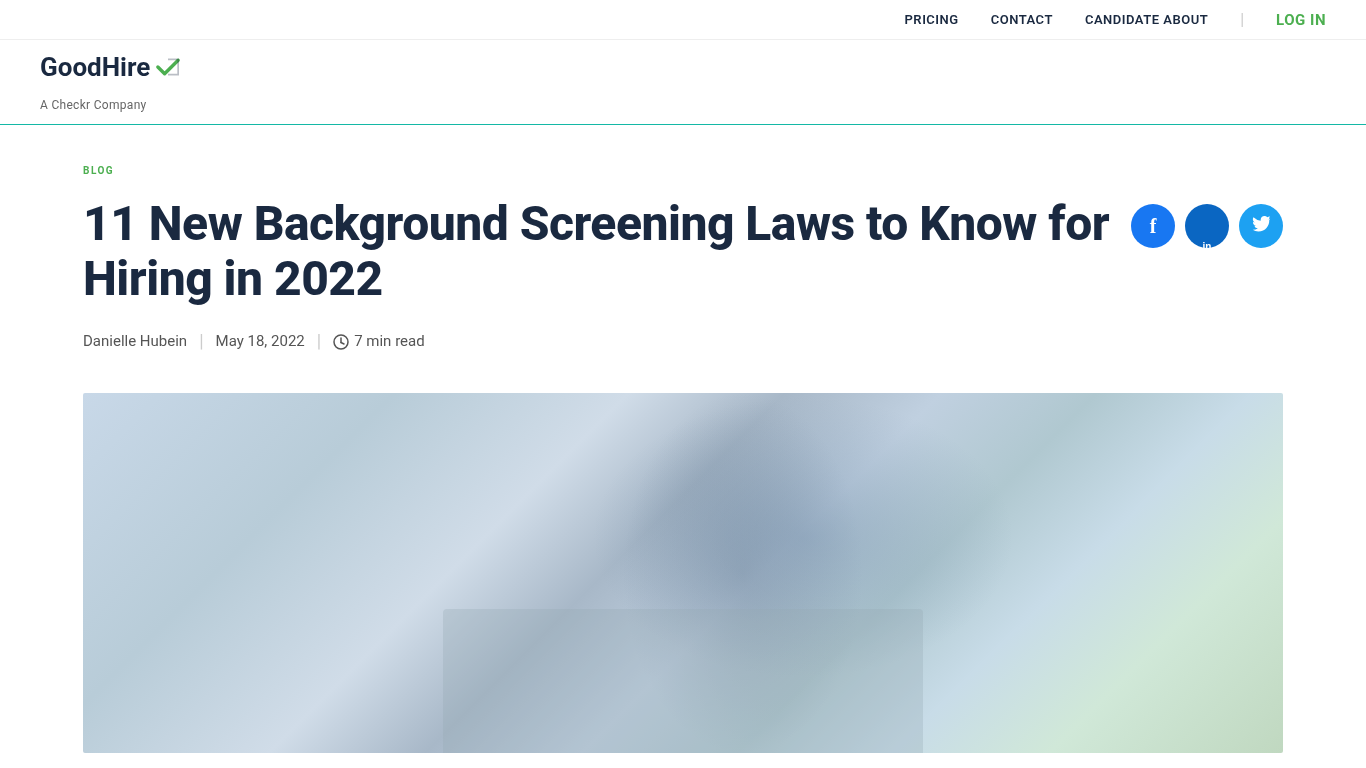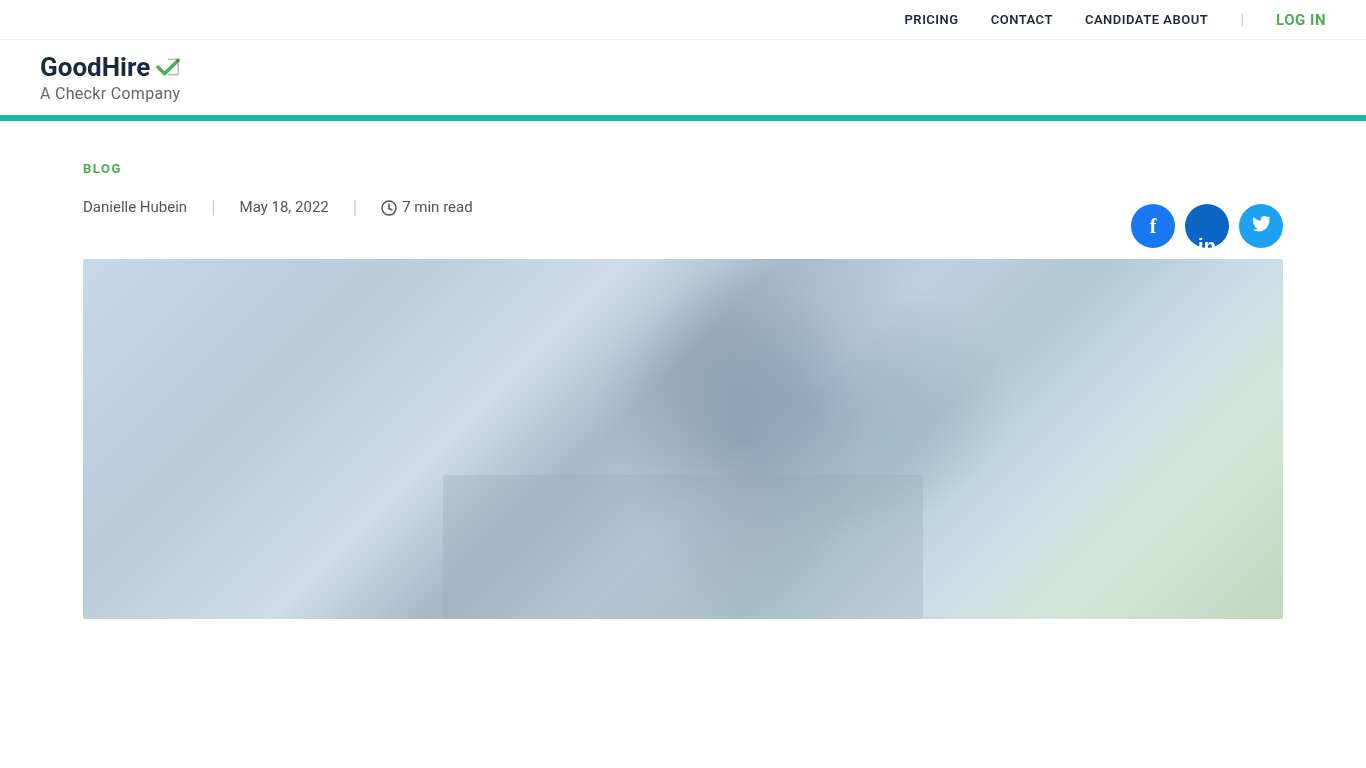--- a/index.html
+++ b/index.html
@@ -49,21 +49,21 @@
       letter-spacing: 0.5px;
       cursor: pointer;
     }
 
     
     .main-nav {
       display: flex;
       justify-content: space-between;
       align-items: flex-end;
       padding: 12px 40px;
-      border-bottom: 6px solid #14b8a6;
+      border-bottom: 1px solid #14b8a6;
     }
 
     .logo-container {
       display: flex;
       flex-direction: column;
     }
 
     .logo-text {
       display: flex;
       align-items: center;
@@ -75,23 +75,23 @@
       font-weight: 700;
       color: #1a2940;
     }
 
     .logo-checkmark {
       width: 28px;
       height: 22px;
     }
 
     .logo-subtitle {
-      font-size: 16px;
+      font-size: 12px;
       color: #666;
-      margin-top: 2px;
+      margin-top: 16px;
       letter-spacing: 0.3px;
     }
 
     .nav-links {
       display: flex;
       align-items: center;
       gap: 36px;
     }
 
     .nav-link {
@@ -118,21 +118,21 @@
     }
 
     
     .content-area {
       max-width: 1280px;
       margin: 0 auto;
       padding: 40px 40px 0;
     }
 
     .blog-label {
-      font-size: 13px;
+      font-size: 10px;
       font-weight: 700;
       color: #4caf50;
       letter-spacing: 1.5px;
       text-transform: uppercase;
       margin-bottom: 20px;
     }
 
     .article-header {
       display: flex;
       justify-content: space-between;
@@ -148,21 +148,21 @@
       font-weight: 800;
       color: #1a2940;
       line-height: 1.15;
       margin-bottom: 24px;
       letter-spacing: -0.5px;
     }
 
     .article-meta {
       display: flex;
       align-items: center;
-      gap: 24px;
+      gap: 12px;
       font-size: 15px;
       color: #555;
       margin-bottom: 32px;
     }
 
     .meta-divider {
       color: #ccc;
       font-size: 18px;
     }
 
@@ -277,20 +277,21 @@
   </div>
 
 </nav>
 
 <main class="content-area">
 
   <div class="blog-label">BLOG</div>
 
   <div class="article-header">
     <div class="article-title-section">
+      <h1 class="article-title">11 New Background Screening Laws to Know for Hiring in 2022</h1>
       <div class="article-meta">
         <span>Danielle Hubein</span>
         <span class="meta-divider">|</span>
         <span>May 18, 2022</span>
         <span class="meta-divider">|</span>
         <span class="meta-clock">
           <svg class="clock-icon" viewBox="0 0 16 16" fill="none">
             <circle cx="8" cy="8" r="7" stroke="#555" stroke-width="1.5"></circle>
             <line x1="8" y1="4" x2="8" y2="8.5" stroke="#555" stroke-width="1.5" stroke-linecap="round"></line>
             <line x1="8" y1="8.5" x2="11" y2="10" stroke="#555" stroke-width="1.5" stroke-linecap="round"></line>
@@ -298,21 +299,21 @@
           <span>7 min read</span>
         </span>
       </div>
     </div>
 
     <div class="social-share">
       <button class="social-btn social-btn-facebook">
         <span style="font-size:20px; font-family: serif; font-weight:900;">f</span>
       </button>
       <button class="social-btn social-btn-linkedin">
-        <span style="font-size:20px; font-weight:900;margin-top:40px;">in</span>
+        <span style="font-size:10px; font-weight:900;margin-top:40px;">in</span>
       </button>
       <button class="social-btn social-btn-twitter">
         <svg viewBox="0 0 24 24" width="20" height="20" fill="white">
           <path d="M23 3a10.9 10.9 0 01-3.14 1.53A4.48 4.48 0 0022.43.36a9 9 0 01-2.88 1.1A4.52 4.52 0 0016.11 0c-2.5 0-4.52 2.02-4.52 4.52 0 .35.04.7.11 1.03A12.84 12.84 0 013 1.64a4.52 4.52 0 001.4 6.03A4.49 4.49 0 012.38 7v.06a4.52 4.52 0 003.63 4.43 4.54 4.54 0 01-2.04.08 4.52 4.52 0 004.22 3.14A9.07 9.07 0 012 16.54 12.8 12.8 0 008.98 18.5c8.36 0 12.93-6.93 12.93-12.94l-.02-.59A9.22 9.22 0 0023 3z"></path>
         </svg>
       </button>
     </div>
   </div>
 
   <div class="hero-image"></div>

